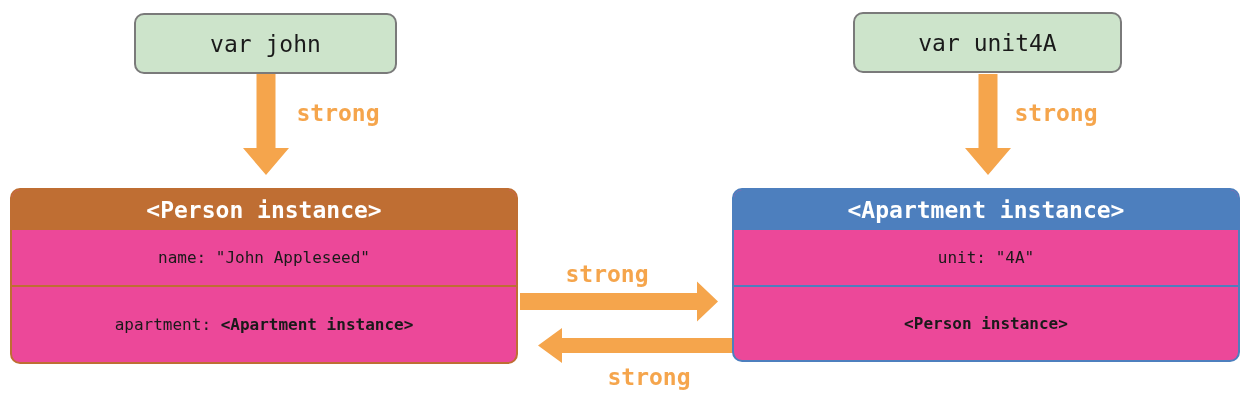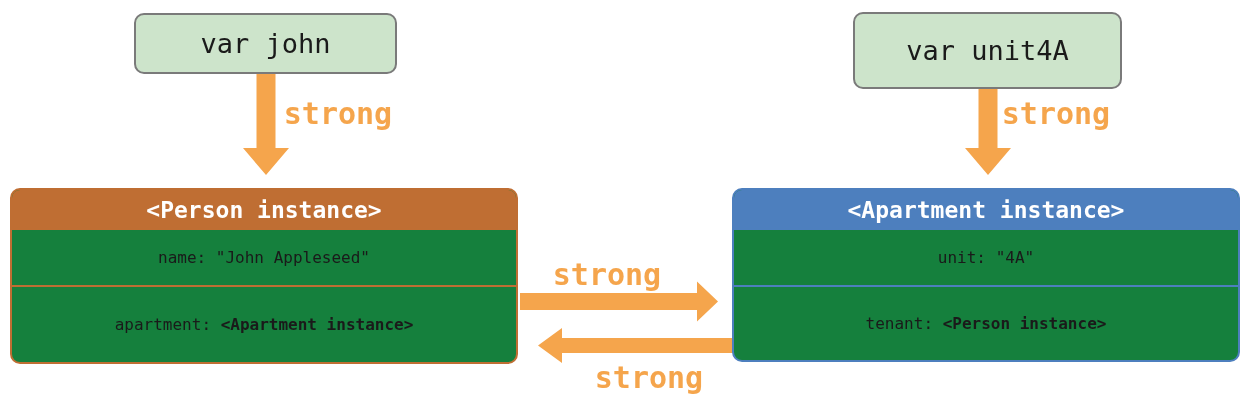--- a/index.html
+++ b/index.html
@@ -11,28 +11,28 @@
     color:#1a1a1a;
     overflow:hidden;
   }
   .arrow-layer{position:absolute;left:0;top:0;z-index:1;}
   .var-box{
     position:absolute;z-index:2;
     background:#cde4cb;
     border:2px solid #7a7a7a;
     border-radius:10px;
     display:flex;align-items:center;justify-content:center;
-    font-size:27px;
+    font-size:23px;
     box-sizing:border-box;
   }
   .var-box.john{left:134px;top:13px;width:263px;height:61px;}
-  .var-box.unit4a{left:853px;top:12px;width:269px;height:77px;}
+  .var-box.unit4a{left:853px;top:12px;width:269px;height:61px;}
   .inst-box{
     position:absolute;z-index:2;
-    background:#15803d;
+    background:#ec4899;
     border-radius:10px;
     box-sizing:border-box;
     overflow:hidden;
     display:flex;flex-direction:column;
   }
   .inst-box.person{left:10px;top:188px;width:508px;height:176px;border:2.5px solid #bf6e33;}
   .inst-box.apartment{left:732px;top:188px;width:508px;height:174px;border:2.5px solid #4d7fbe;}
   .inst-header{
     height:40px;flex:0 0 40px;
     display:flex;align-items:center;justify-content:center;
@@ -45,21 +45,21 @@
     font-size:16px;white-space:pre;
   }
   .inst-row.row1{flex:0 0 55px;}
   .inst-box.person .inst-row.row1{border-bottom:2px solid #bf6e33;}
   .inst-box.apartment .inst-row.row1{border-bottom:2px solid #4d7fbe;}
   .inst-row.row2{flex:1 1 auto;justify-content:center;}
   .bold{font-weight:bold;}
   .strong-label{
     position:absolute;z-index:3;
     transform:translate(-50%,-50%);
-    color:#f5a54c;font-weight:bold;font-size:30px;
+    color:#f5a54c;font-weight:bold;font-size:23px;
     white-space:nowrap;
     text-align:center;
   }
   .strong-label.s1{left:338px;top:113px;}
   .strong-label.s2{left:1056px;top:113px;}
   .strong-label.s3{left:607px;top:274px;}
   .strong-label.s4{left:649px;top:377px;}
 </style>
 </head>
 <body>
@@ -99,17 +99,17 @@
   </div>
 
   <div class="inst-box apartment">
     <div class="inst-header">
       <span>&lt;Apartment instance&gt;</span>
     </div>
     <div class="inst-row row1">
       <span>unit: </span><span>"4A"</span>
     </div>
     <div class="inst-row row2">
-      <span>tenant: </span><span class="bold">&lt;Person instance&gt;</span>
+      <span class="bold">&lt;Person instance&gt;</span>
     </div>
   </div>
 
 </div>
 
 </body></html>

